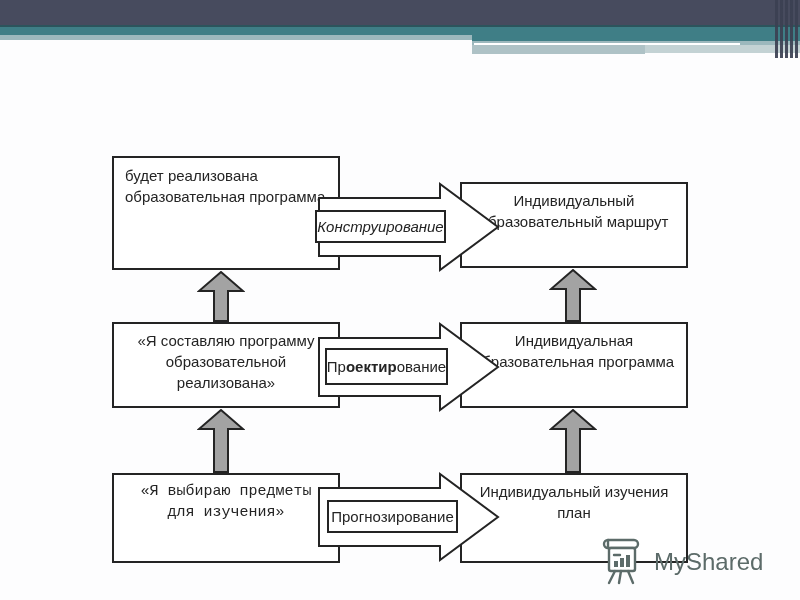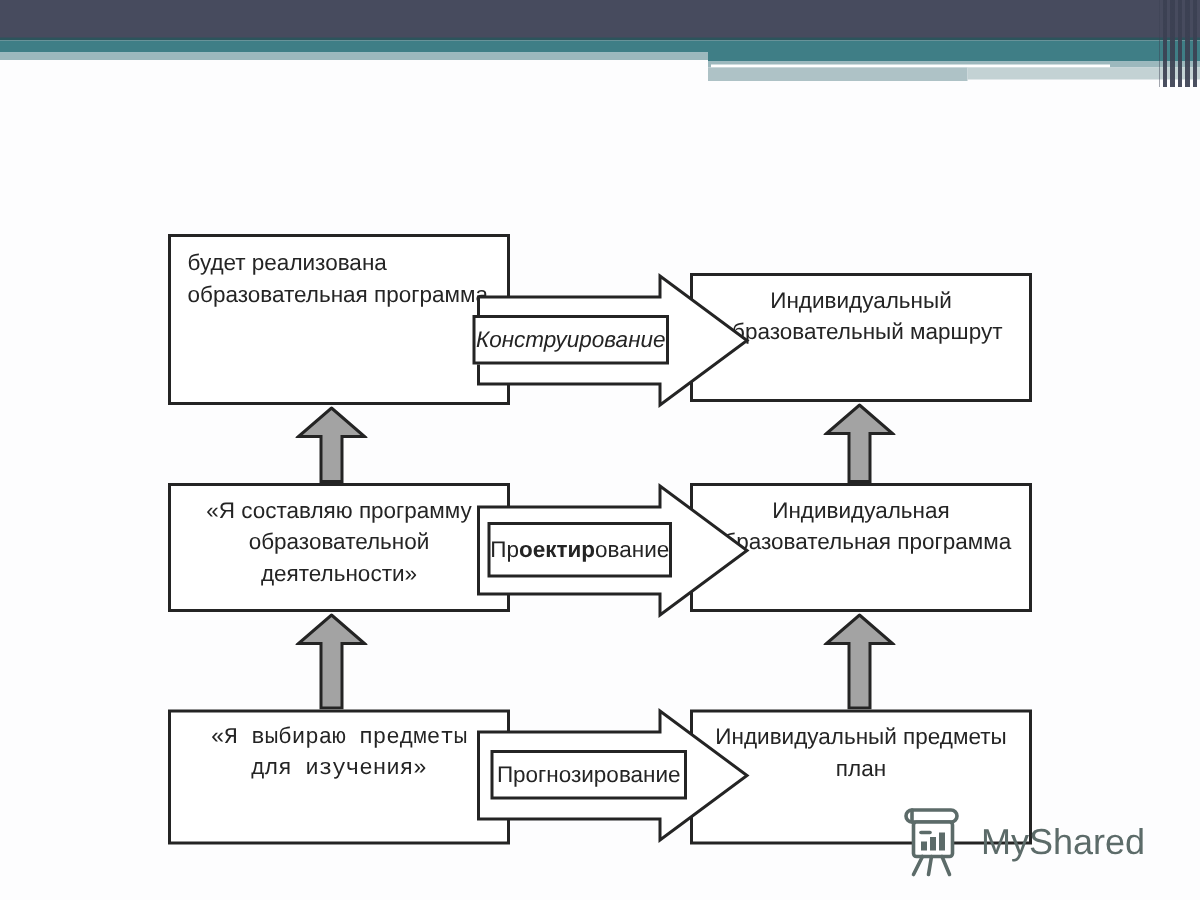--- a/index.html
+++ b/index.html
@@ -57,34 +57,34 @@
   <div class="band" style="left:472px;top:41px;width:328px;height:4px;background:var(--light-band,#9cb8bd);"></div>
   <div class="band" style="left:474px;top:43px;width:266px;height:2px;background:#ffffff;"></div>
   <div class="band" style="left:472px;top:45px;width:173px;height:9px;background:var(--gray-band,#aec2c6);"></div>
   <div class="band" style="left:645px;top:45px;width:155px;height:8px;background:var(--gray-band-light,#c3d2d4);"></div>
   <div class="band" style="left:773px;top:0;width:27px;height:58px;background:repeating-linear-gradient(90deg,rgba(59,64,82,0) 0 2px,rgba(59,64,82,0.92) 2px 5px);"></div>
 
   <div class="box left-align" style="left:112px;top:156px;width:228px;height:114px;">
     <div class="box-text">будет реализована образовательная программа</div>
   </div>
   <div class="box center" style="left:112px;top:322px;width:228px;height:86px;">
-    <div class="box-text">«Я составляю программу образовательной деятельности»</div>
+    <div class="box-text">«Я составляю программу образовательной реализована»</div>
   </div>
   <div class="box center" style="left:112px;top:473px;width:228px;height:90px;font-family:Liberation Mono, monospace;">
     <div class="box-text">«Я выбираю предметы для изучения»</div>
   </div>
 
   <div class="box center" style="left:460px;top:182px;width:228px;height:86px;">
     <div class="box-text">Индивидуальный образовательный маршрут</div>
   </div>
   <div class="box center" style="left:460px;top:322px;width:228px;height:86px;">
     <div class="box-text">Индивидуальная образовательная программа</div>
   </div>
   <div class="box center" style="left:460px;top:473px;width:228px;height:90px;">
-    <div class="box-text">Индивидуальный предметы план</div>
+    <div class="box-text">Индивидуальный изучения план</div>
   </div>
 
   <svg class="abs up-arrow" style="left:197px;top:271px;" width="48" height="51" viewBox="0 0 48 51">
     <polygon points="24,1 46,20 31,20 31,50 17,50 17,20 2,20"></polygon>
   </svg>
   <svg class="abs up-arrow" style="left:197px;top:409px;" width="48" height="64" viewBox="0 0 48 64">
     <polygon points="24,1 46,20 31,20 31,63 17,63 17,20 2,20"></polygon>
   </svg>
   <svg class="abs up-arrow" style="left:549px;top:269px;" width="48" height="53" viewBox="0 0 48 53">
     <polygon points="24,1 46,20 31,20 31,52 17,52 17,20 2,20"></polygon>

